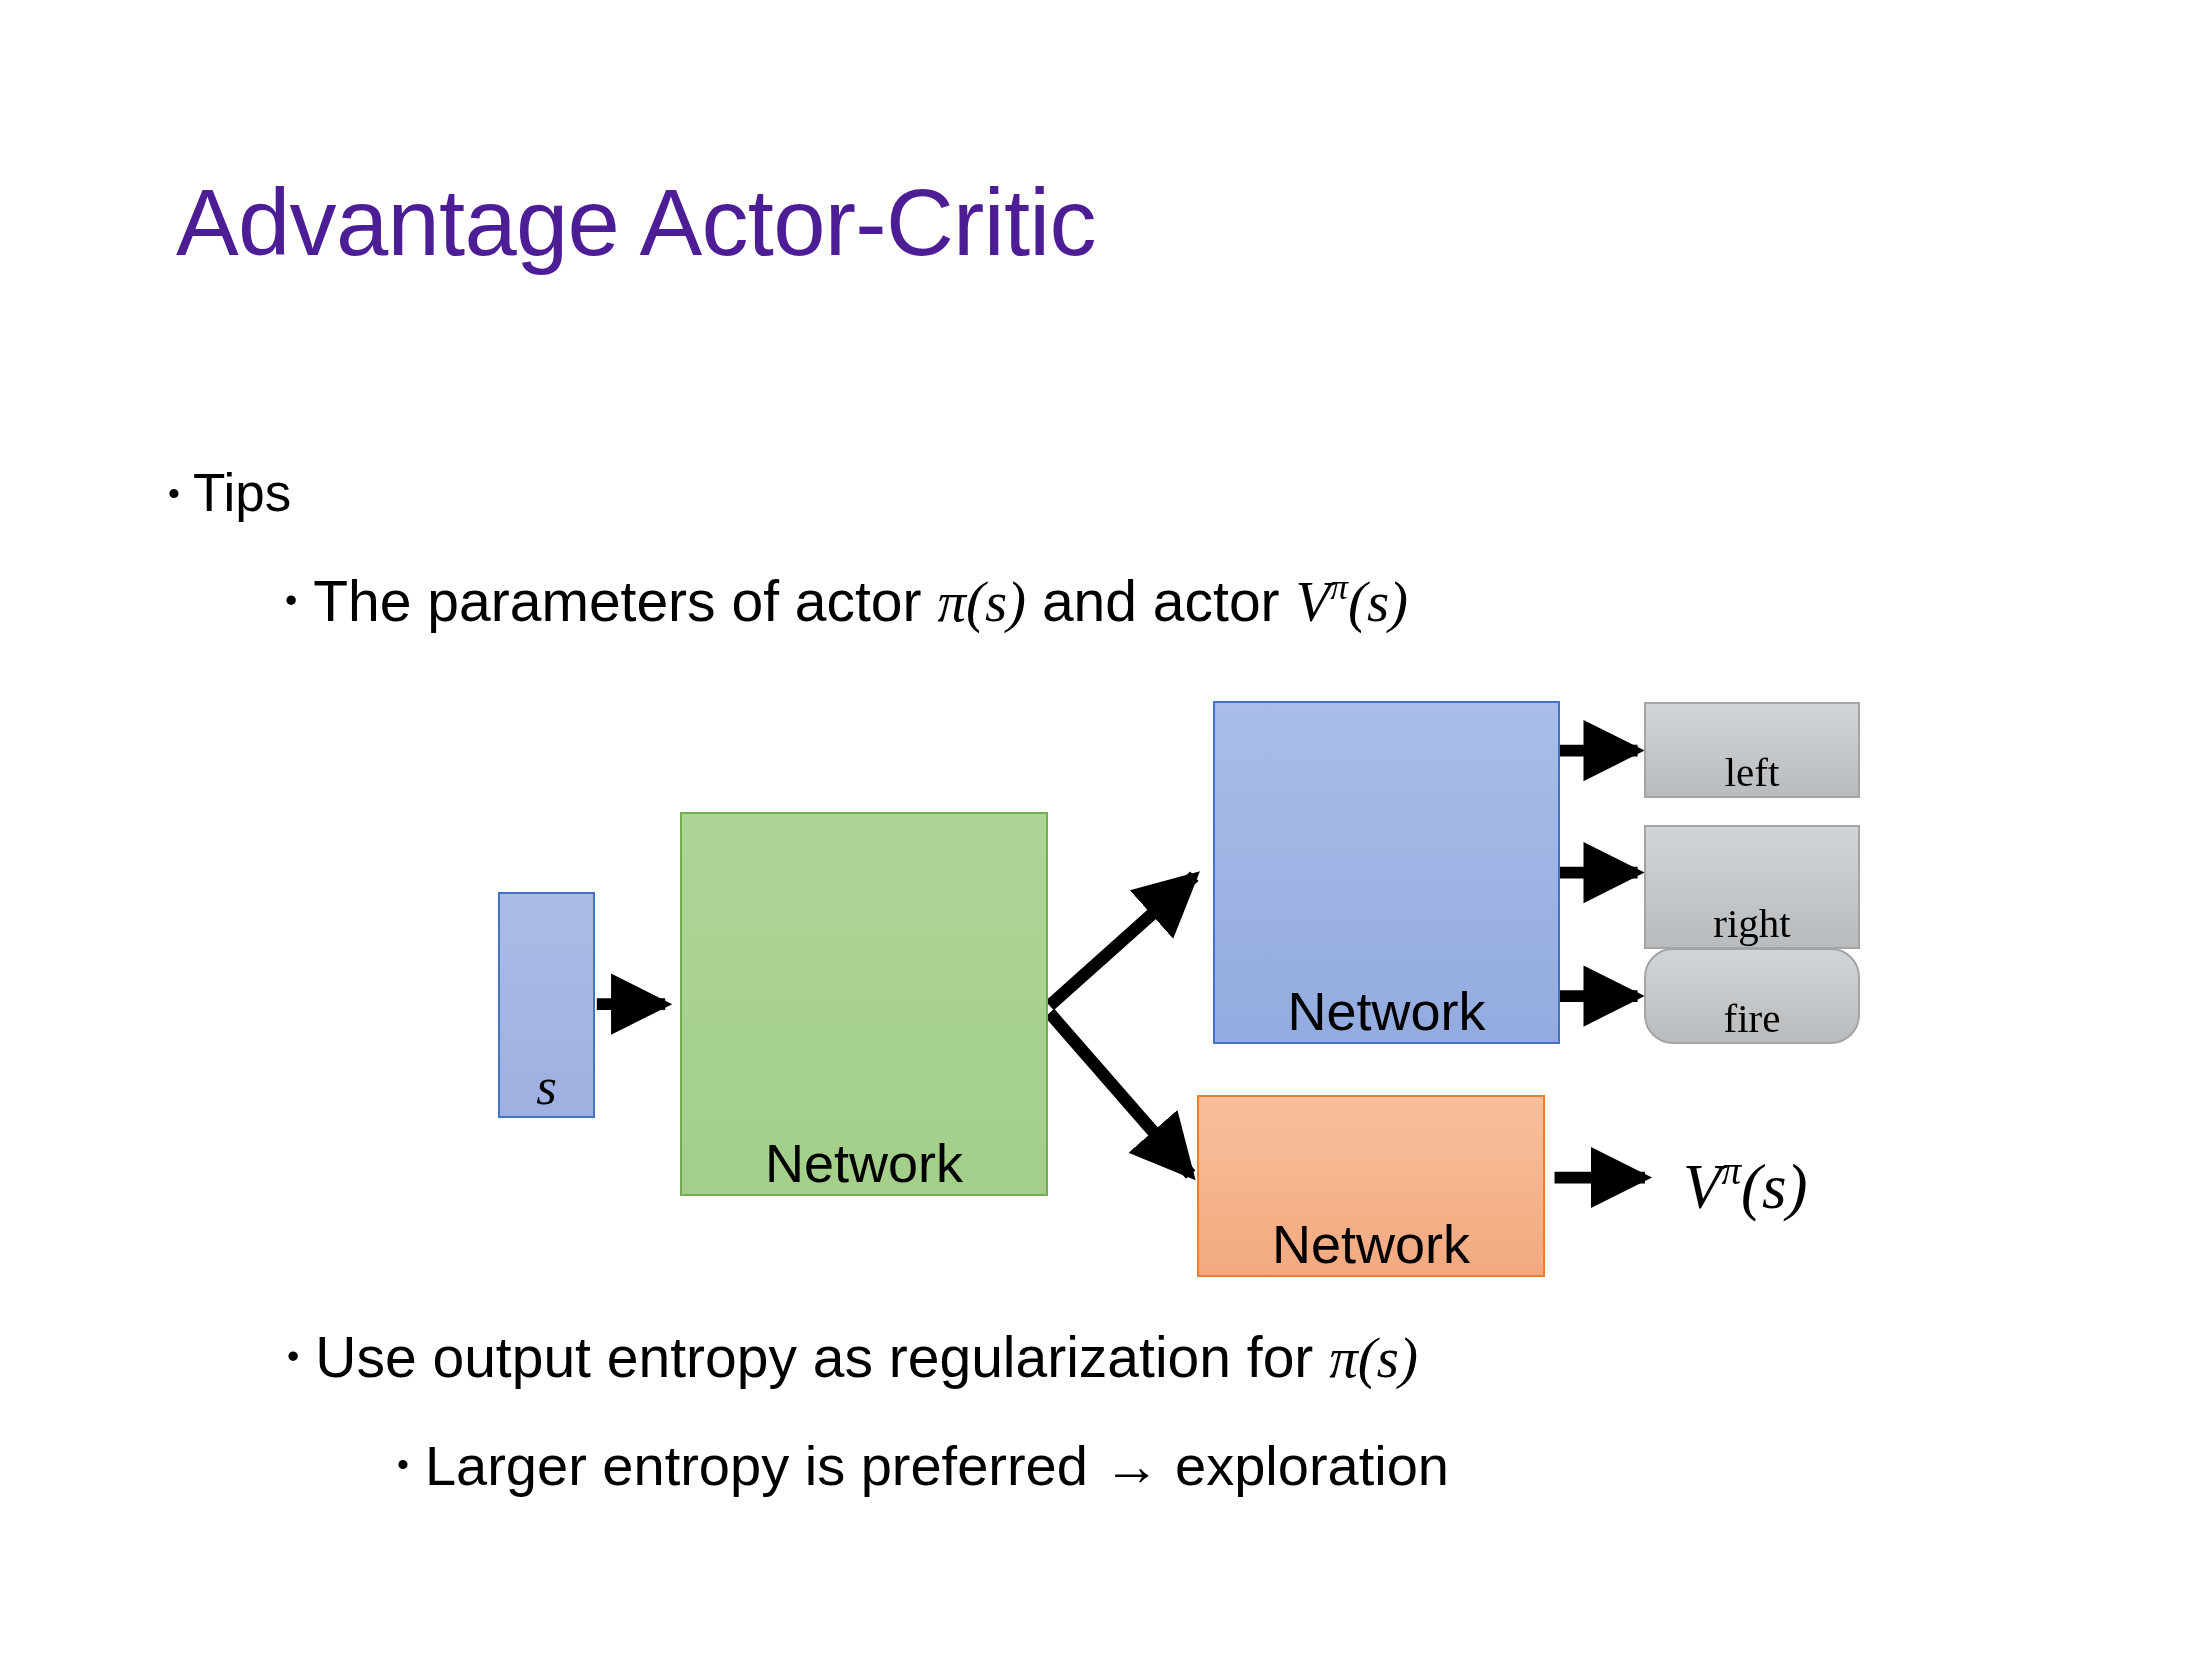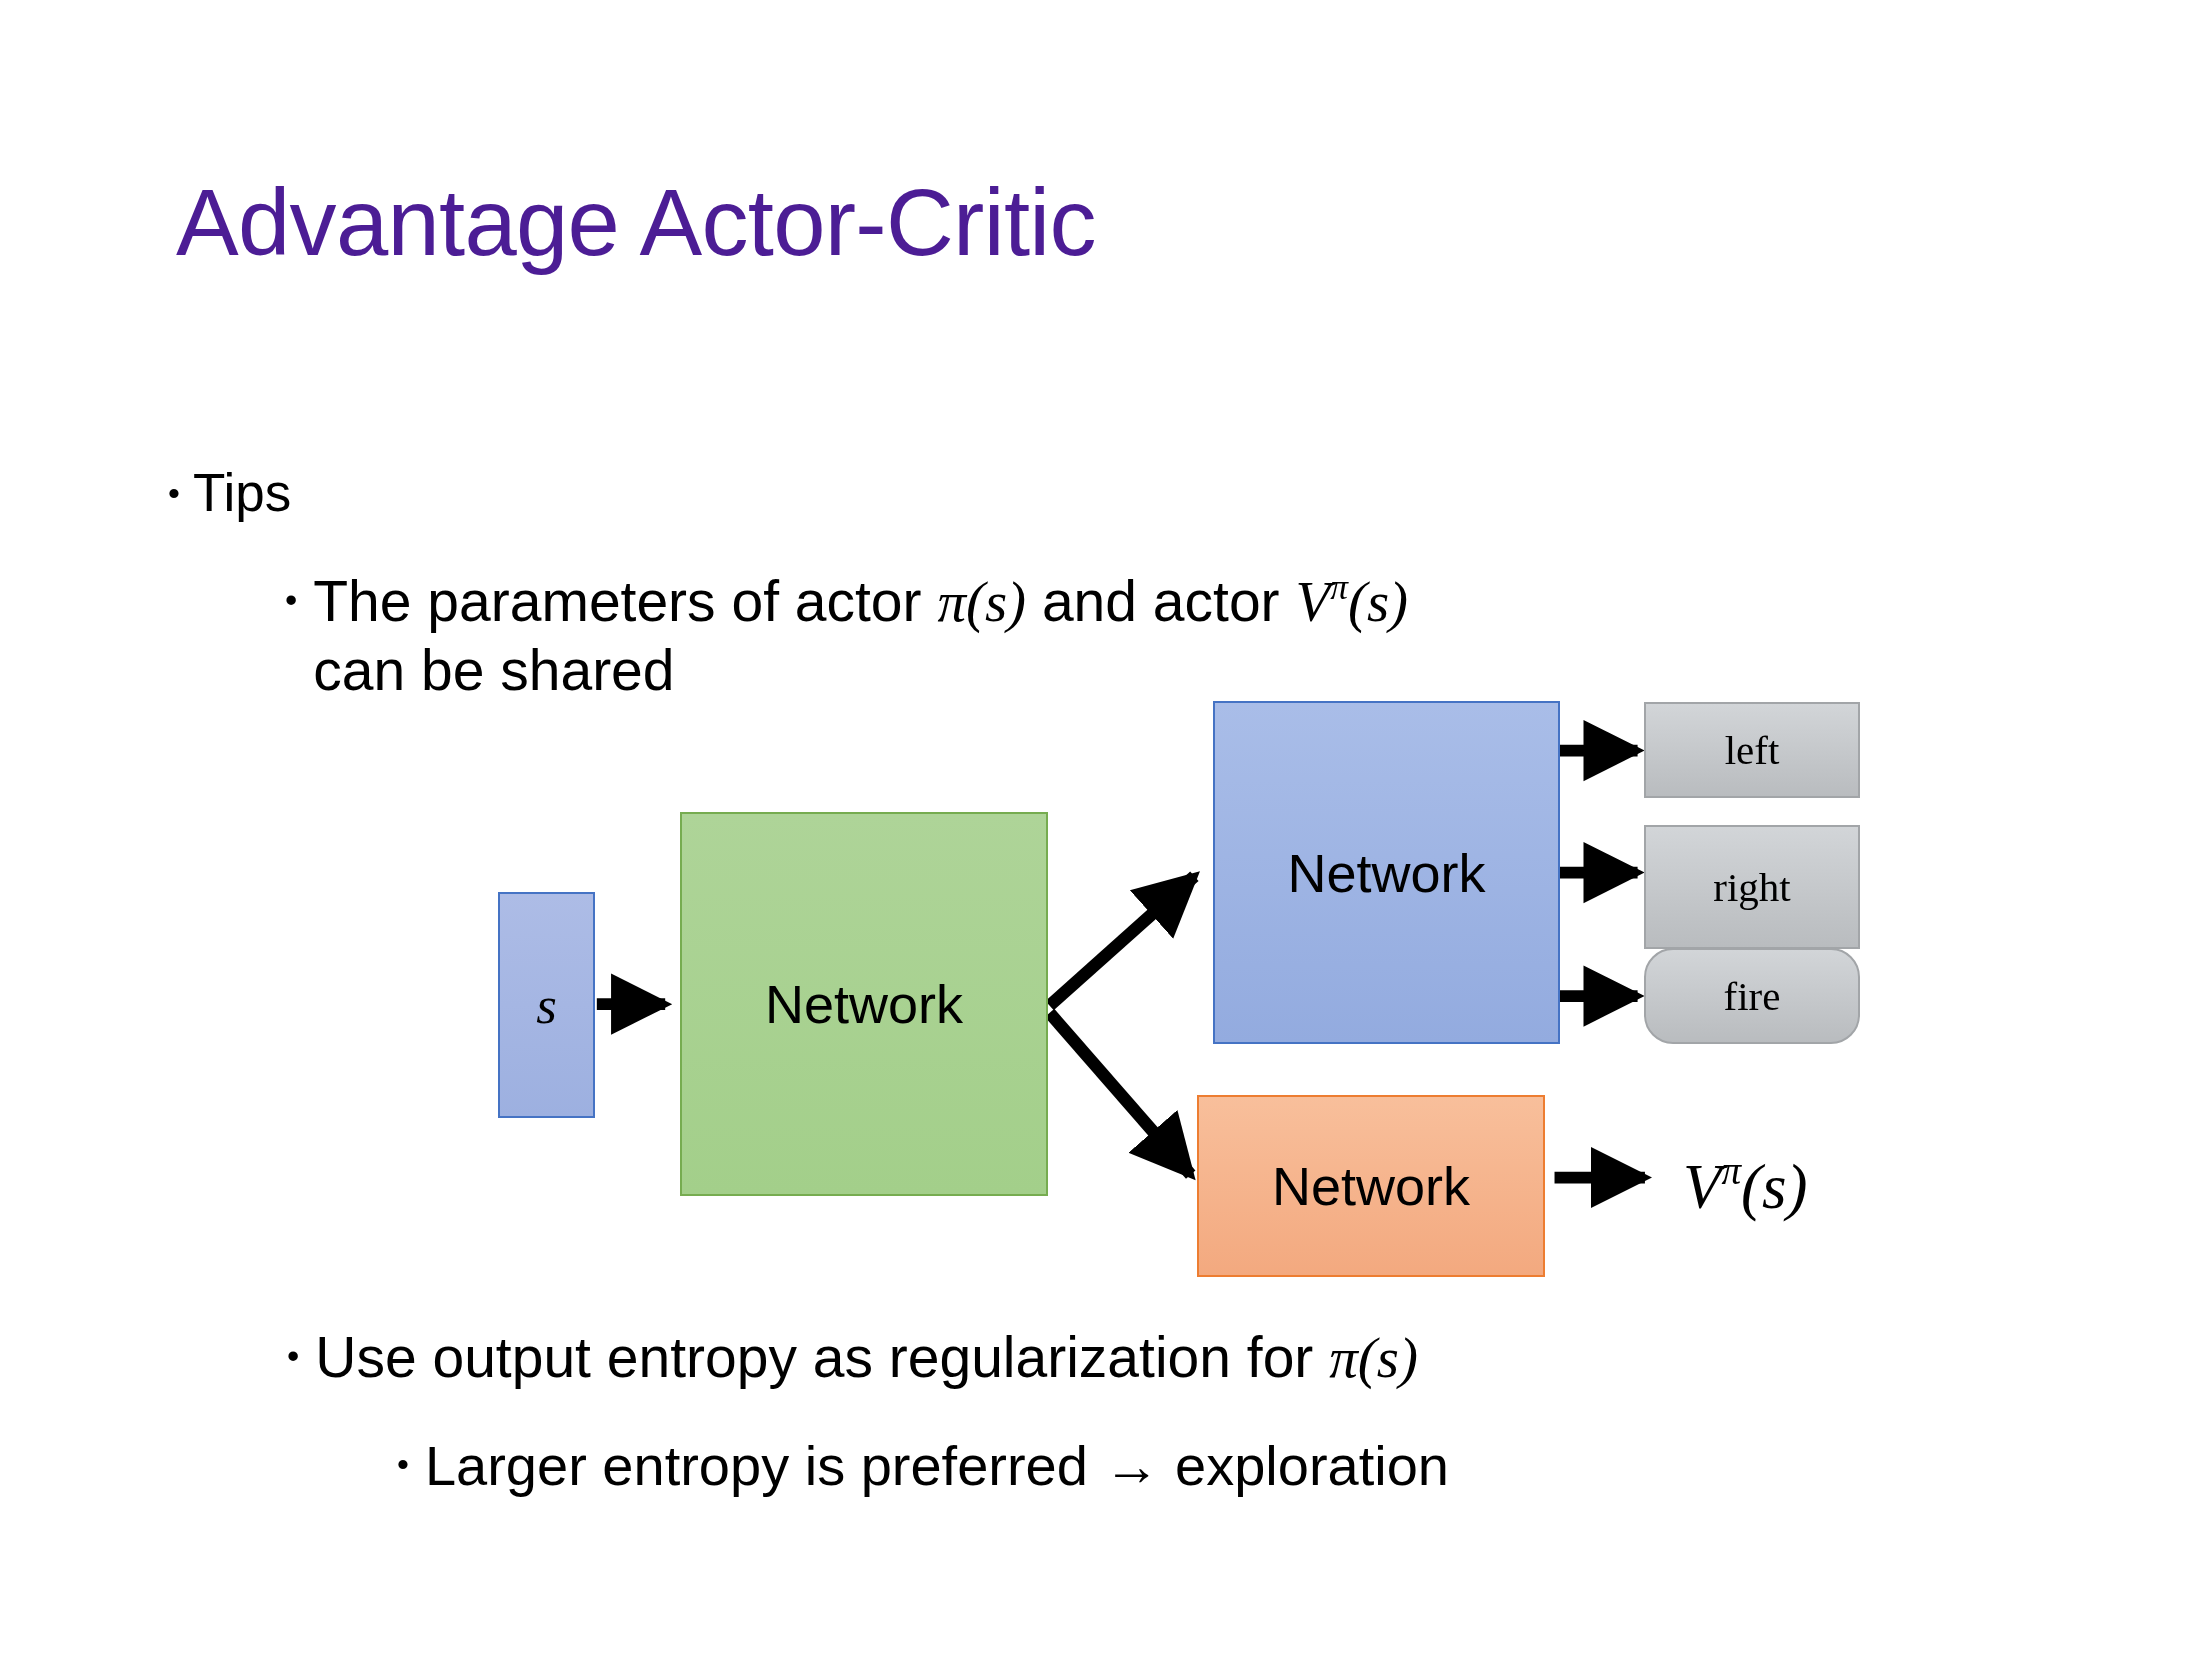--- a/index.html
+++ b/index.html
@@ -100,21 +100,21 @@
     width: 2205px;
     height: 1654px;
     pointer-events: none;
   }
   #diagram > * { pointer-events: auto; }
 
   .box {
     position: absolute;
     box-sizing: border-box;
     display: flex;
-    align-items: center;
+    align-items: flex-end;
     justify-content: center;
     text-align: center;
   }
 
   #box-state {
     left: 498px;
     top: 892px;
     width: 97px;
     height: 226px;
     background: linear-gradient(180deg, #adbce6 0%, #9db0e0 100%);
@@ -196,21 +196,20 @@
 
 <div class="bullet-row" id="bullet-tips">
   <span class="bullet-dot">•</span>
   <span class="bullet-text">Tips</span>
 </div>
 
 <div class="bullet-row" id="bullet-params">
   <span class="bullet-dot">•</span>
   <span class="bullet-text">
     <span>The parameters of actor </span><span class="mathvar">π(s)</span><span>  and actor </span><span class="mathvar"><span>V</span><span class="sup">π</span><span>(s)</span></span><br>
-    <span>can be shared</span>
   </span>
 </div>
 
 <div id="diagram">
 
   <svg class="arrows" viewBox="0 0 3000 2250">
     <defs>
       <marker id="ah" markerWidth="6" markerHeight="6" refX="4.6" refY="3" orient="auto" markerUnits="strokeWidth">
         <path d="M0,0.4 L5.2,3 L0,5.6 z" fill="#000000"></path>
       </marker>

